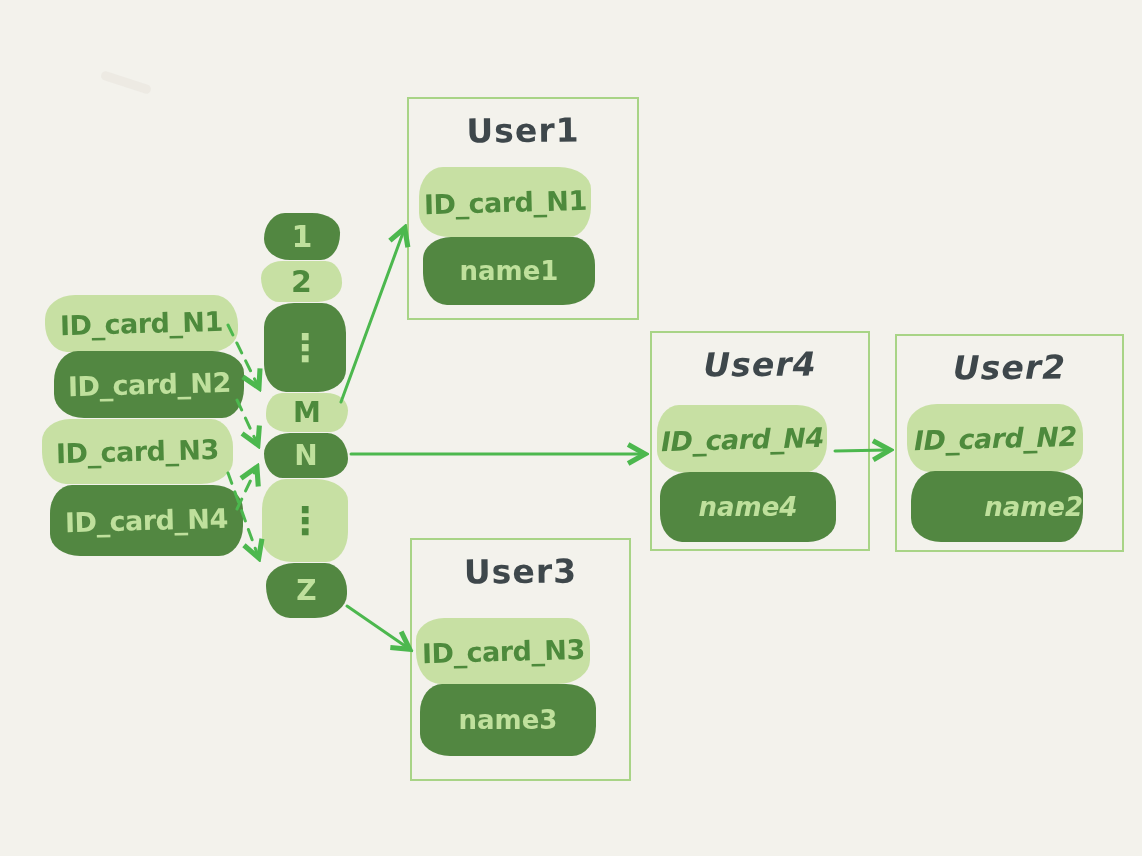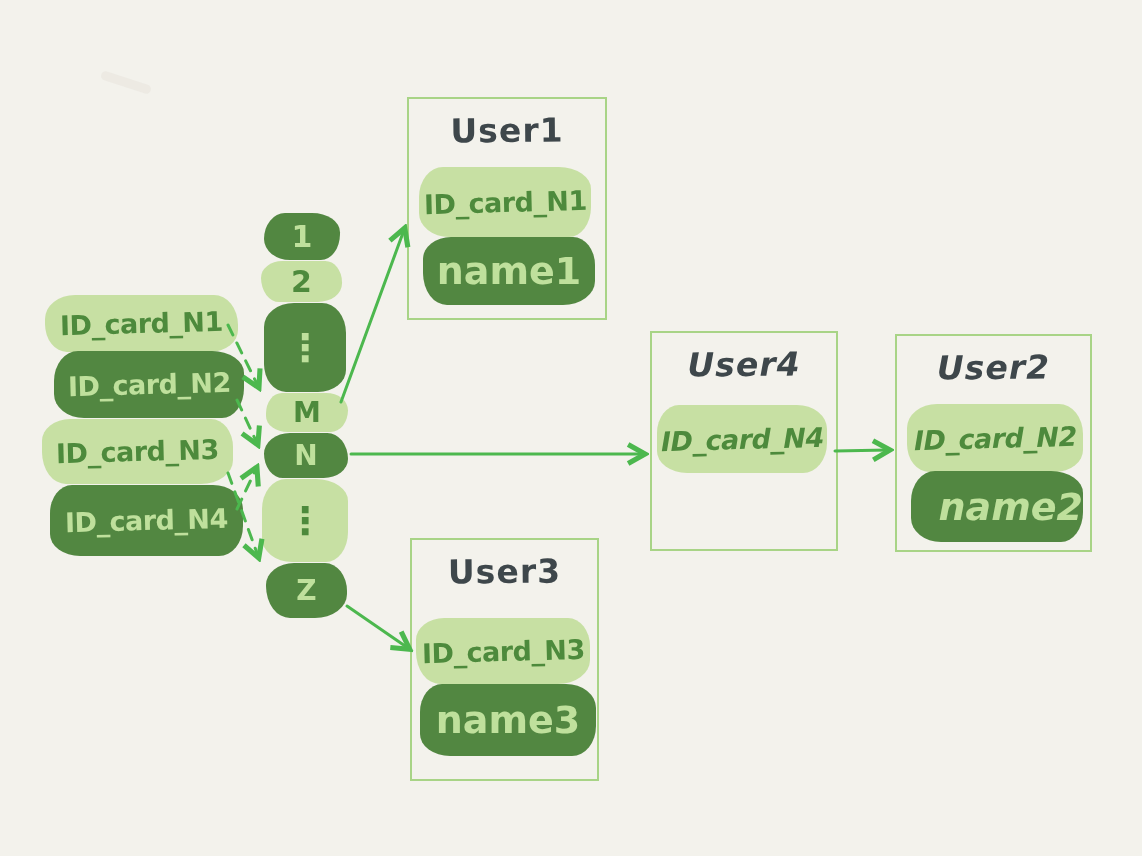--- a/index.html
+++ b/index.html
@@ -62,33 +62,34 @@
     font-weight: bold;
     font-size: 28px;
   }
   .bucket.dots { font-size: 38px; line-height: 1; font-family: "DejaVu Sans", sans-serif; }
 
   
   .user-box {
     position: absolute;
     border: 2px solid var(--box-border);
     background: transparent;
+    padding-left: 32px;
   }
   .user-title {
     position: absolute;
     left: 0; right: 0; top: 12px;
     text-align: center;
     font-size: 33px;
     font-weight: bold;
     color: var(--title-ink);
     letter-spacing: 1px;
     transform: rotate(-0.5deg);
   }
   .user-box .pill { font-size: 27px; }
-  .user-box .name-pill { font-size: 38px; }
+  .user-box .name-pill { font-size: 26px; }
 
   
   .arrows {
     position: absolute;
     inset: 0;
     pointer-events: none;
   }
   .arrow-line {
     stroke: var(--arrow);
     stroke-width: 3;
@@ -146,20 +147,23 @@
     </div>
     <div class="pill name-pill tone-dark r3" style="left:14px; top:138px; width:172px; height:68px;">
       <span>name1</span>
     </div>
   </div>
 
   <div class="user-box" style="left:650px; top:331px; width:184px; height:216px;font-style:italic;">
     <div class="user-title">User4</div>
     <div class="pill id-pill tone-light r4" style="left:5px; top:72px; width:170px; height:68px;">
       <span>ID_card_N4</span>
+    </div>
+    <div class="pill name-pill tone-dark r1" style="left:8px; top:139px; width:176px; height:70px;">
+      <span>name4</span>
     </div>
   </div>
 
   <div class="user-box" style="left:895px; top:334px; width:193px; height:214px;font-style:italic;">
     <div class="user-title">User2</div>
     <div class="pill id-pill tone-light r1" style="left:10px; top:68px; width:176px; height:68px;">
       <span>ID_card_N2</span>
     </div>
     <div class="pill name-pill tone-dark r2" style="left:14px; top:135px; width:172px; height:71px;justify-content:flex-end;">
       <span>name2</span>

